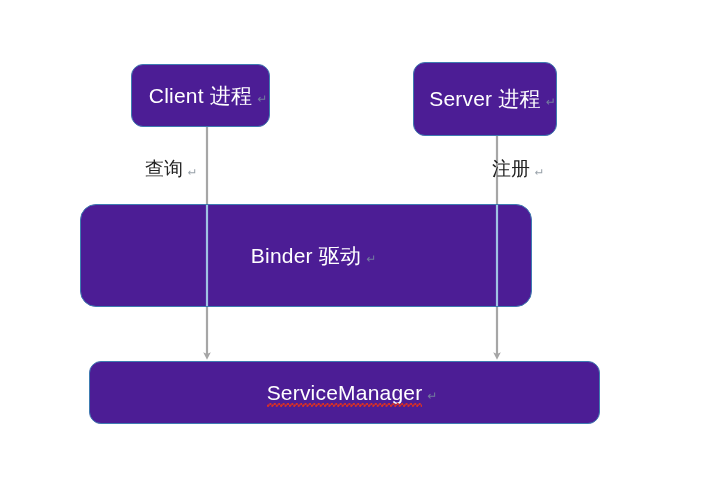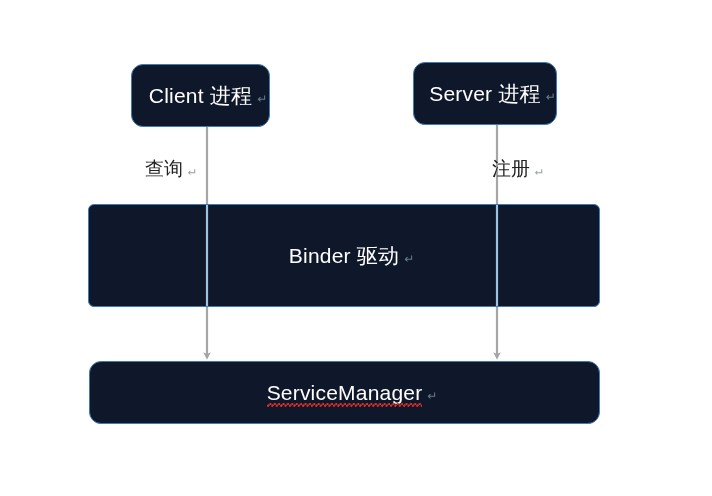--- a/index.html
+++ b/index.html
@@ -15,21 +15,21 @@
     width: 712px;
     height: 496px;
     background: #ffffff;
     overflow: hidden;
   }
 
   
   .node {
     position: absolute;
     box-sizing: border-box;
-    background: #0f172a;
+    background: #4c1d95;
     border: 1.5px solid #3E7CB1;
     display: flex;
     align-items: center;
     justify-content: center;
     color: #ffffff;
     font-weight: 400;
     letter-spacing: 0.2px;
     z-index: 3;
   }
   .node .label-wrap {
@@ -40,28 +40,28 @@
 
   
   #node-client {
     left: 131px;  top: 64px;
     width: 139px; height: 63px;
     border-radius: 12px;
     font-size: 21px;
   }
   #node-server {
     left: 413px;  top: 62px;
-    width: 144px; height: 63px;
+    width: 144px; height: 74px;
     border-radius: 12px;
     font-size: 21px;
   }
   #node-binder {
-    left: 88px;   top: 204px;
-    width: 512px; height: 103px;
-    border-radius: 6px;
+    left: 80px;   top: 204px;
+    width: 452px; height: 103px;
+    border-radius: 16px;
     font-size: 21px;
   }
   #node-servicemanager {
     left: 89px;   top: 361px;
     width: 511px; height: 63px;
     border-radius: 12px;
     font-size: 21px;
   }
 
   

